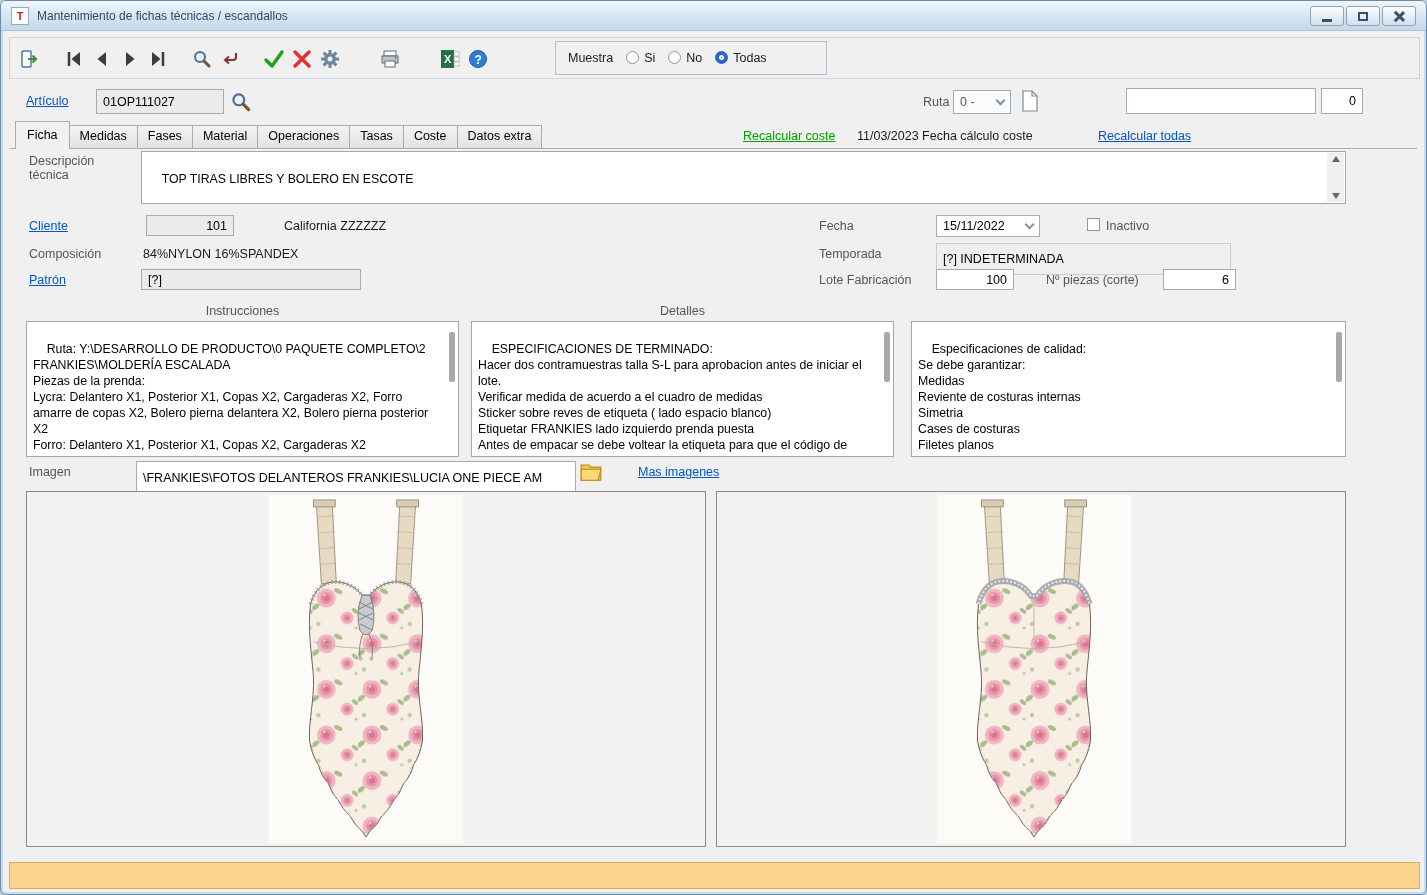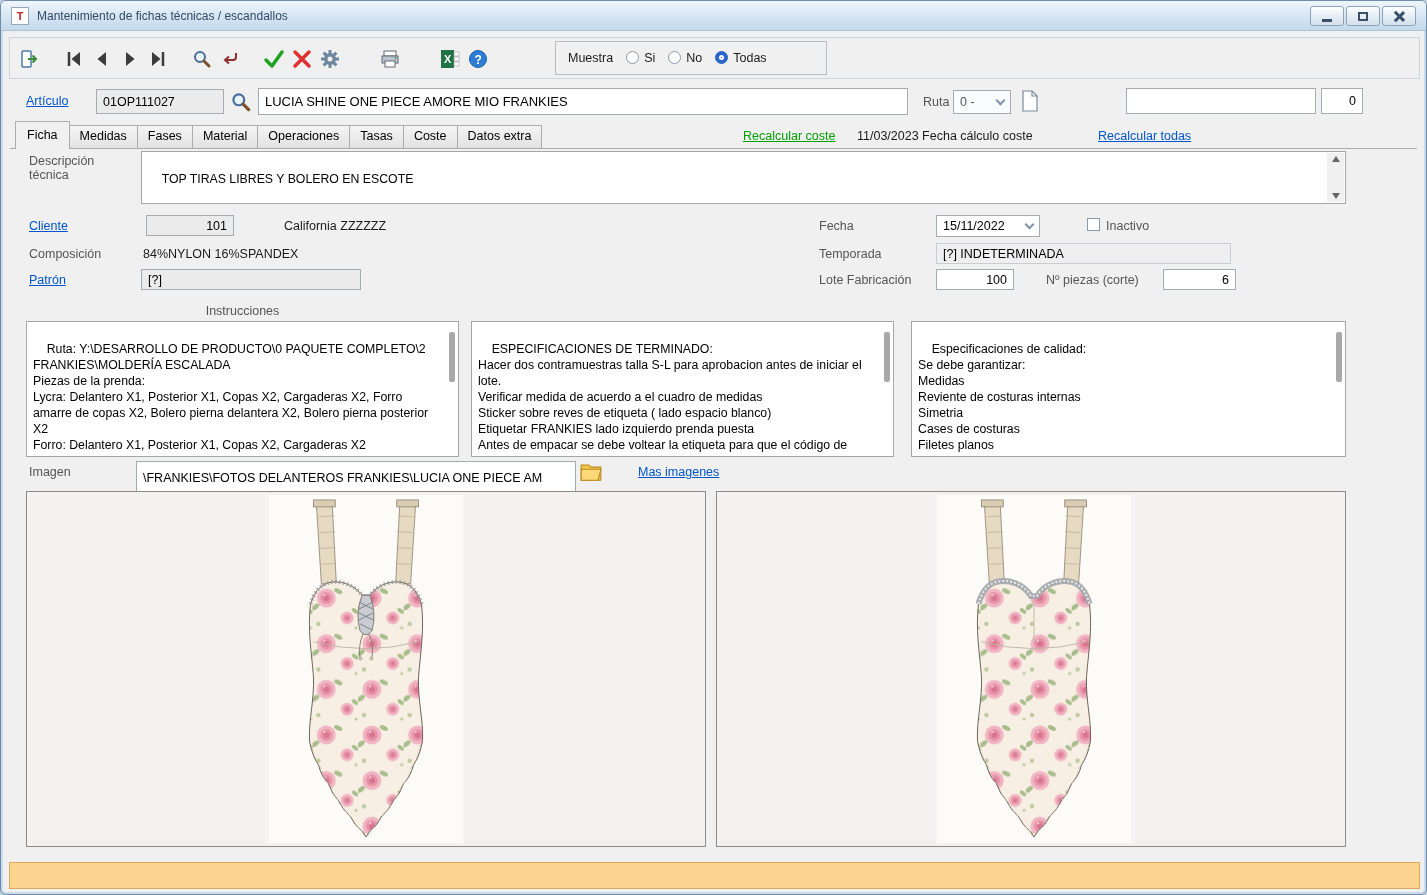--- a/index.html
+++ b/index.html
@@ -213,21 +213,20 @@
   </div>
 
   <span class="link abs" style="left:25px; top:93px;">Artículo</span>
   <div class="field gray" style="left:95px; top:88px; width:128px; height:25px;">01OP111027</div>
   <div class="abs" style="left:228px; top:89px; cursor:pointer;">
     <svg width="24" height="24" viewBox="0 0 22 22">
       <circle cx="9" cy="9" r="5" fill="#EAF2FA" stroke="#4A6E9E" stroke-width="2"></circle>
       <path d="M13,13 L18,18" stroke="#7A5230" stroke-width="3" stroke-linecap="round"></path>
     </svg>
   </div>
-  <div class="field" style="left:257px; top:87px; width:650px; height:27px; font-size:13px;">LUCIA SHINE ONE PIECE AMORE MIO FRANKIES</div>
   <span class="lbl gray abs" style="left:922px; top:94px;">Ruta</span>
   <div class="field" style="left:952px; top:89px; width:58px; height:24px; background:#FAFBFC; color:#555;">
     <span>0 -</span>
     <span class="chev"></span>
   </div>
   <div class="abs" style="left:1018px; top:88px; cursor:pointer;">
     <svg width="22" height="24" viewBox="0 0 22 24">
       <path d="M4,2 h9 l5,5 v15 H4 Z" fill="#FFF" stroke="#7A8A9A" stroke-width="1.2"></path>
       <path d="M13,2 v5 h5" fill="none" stroke="#7A8A9A" stroke-width="1.2"></path>
     </svg>
@@ -266,30 +265,31 @@
   <div class="field" style="left:935px; top:214px; width:104px; height:22px;">
     <span>15/11/2022</span>
     <span class="chev"></span>
   </div>
   <div class="checkbox" style="left:1086px; top:217px;"></div>
   <span class="lbl gray abs" style="left:1105px; top:218px;">Inactivo</span>
 
   <span class="lbl gray abs" style="left:28px; top:246px;">Composición</span>
   <span class="lbl abs" style="left:142px; top:246px;">84%NYLON 16%SPANDEX</span>
   <span class="lbl gray abs" style="left:818px; top:246px;">Temporada</span>
-  <div class="field flat" style="left:935px; top:242px; width:295px; height:21px; font-weight:bold; font-weight:normal;">[?] INDETERMINADA</div>
+  <div class="field flat" style="left:935px; top:242px; width:295px; height:32px; font-weight:bold; font-weight:normal;">[?] INDETERMINADA</div>
 
   <span class="link abs" style="left:28px; top:272px;">Patrón</span>
   <div class="field gray" style="left:140px; top:268px; width:220px; height:21px;">[?]</div>
   <span class="lbl gray abs" style="left:818px; top:272px;">Lote Fabricación</span>
   <div class="field right" style="left:935px; top:268px; width:78px; height:21px;">100</div>
   <span class="lbl gray abs" style="left:1045px; top:272px;">Nº piezas (corte)</span>
   <div class="field right" style="left:1162px; top:268px; width:73px; height:21px;">6</div>
 
   <div class="sec-h" style="left:25px; width:433px;">Instrucciones</div>
+  <div class="sec-h" style="left:470px; width:423px;">Detalles</div>
 
   <div class="textbox" style="left:25px; top:320px; width:433px; height:136px;">
     <span style="white-space:pre-wrap;">Ruta: Y:\DESARROLLO DE PRODUCTO\0 PAQUETE COMPLETO\2 FRANKIES\MOLDERÍA ESCALADA
 Piezas de la prenda:
 Lycra: Delantero X1, Posterior X1, Copas X2, Cargaderas X2, Forro amarre de copas X2, Bolero pierna delantera X2, Bolero pierna posterior X2
 Forro: Delantero X1, Posterior X1, Copas X2, Cargaderas X2</span>
     <div class="vthumb"></div>
   </div>
   <div class="textbox" style="left:470px; top:320px; width:423px; height:136px;">
     <span style="white-space:pre-wrap;">ESPECIFICACIONES DE TERMINADO:

